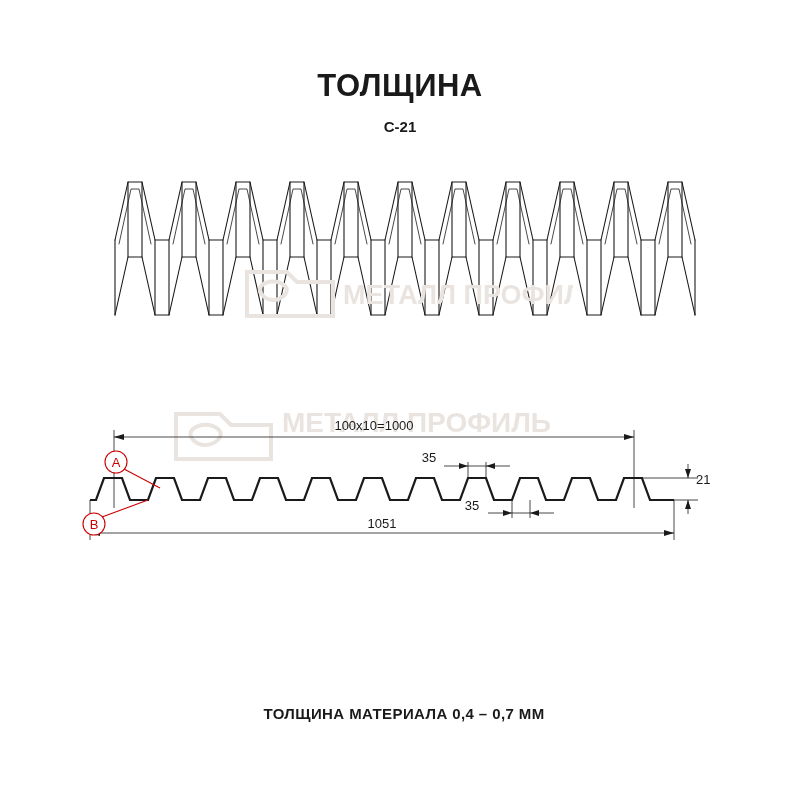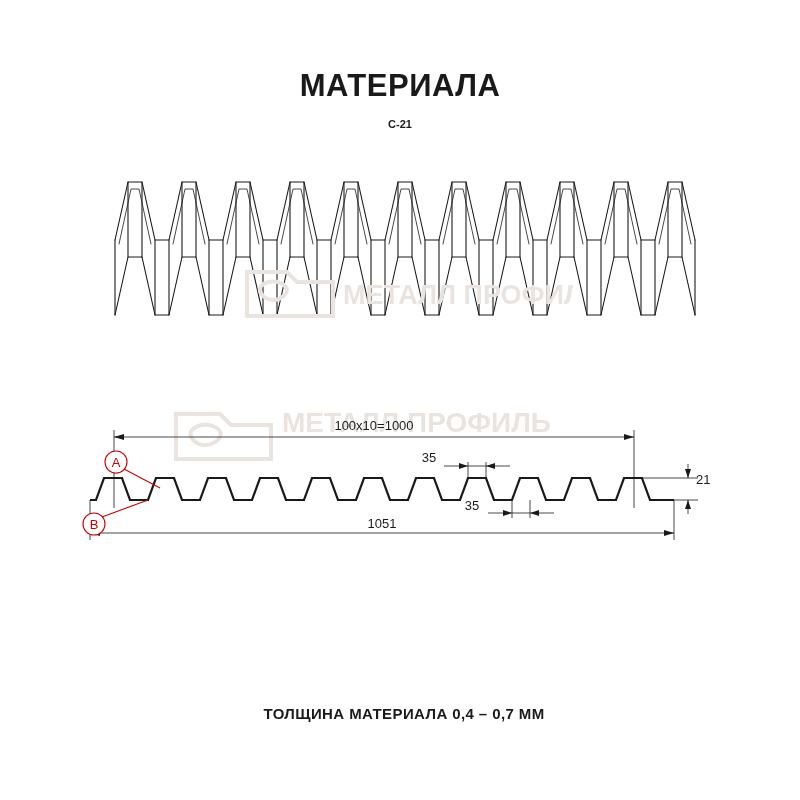--- a/index.html
+++ b/index.html
@@ -29,21 +29,21 @@
     font-size: 31px;
     font-weight: bold;
     letter-spacing: 0.5px;
   }
   .subtitle {
     position: absolute;
     top: 118px;
     left: 0;
     width: 800px;
     text-align: center;
-    font-size: 11px;
+    font-size: 15px;
     font-weight: bold;
   }
   .footer {
     position: absolute;
     top: 705px;
     left: 4px;
     width: 800px;
     text-align: center;
     font-size: 15px;
     font-weight: bold;
@@ -70,21 +70,21 @@
   .wm-1 { top: 258px; left: 243px; }
   .wm-2 { top: 388px; left: 170px; }
   svg { display: block; }
   text { font-family: "Liberation Sans", sans-serif; }
 </style>
 </head>
 <body>
 
 <div class="page">
 
-  <div class="title">МАТЕРИАЛА</div>
+  <div class="title">ТОЛЩИНА</div>
   <div class="subtitle">С-21</div>
 
   <div class="iso-wrap">
     <svg width="620" height="170" viewBox="0 0 620 170" fill="none" stroke="#1a1a1a" stroke-width="1.1" stroke-linejoin="round" stroke-linecap="round">
       <g>
 
         <path d="M20 80 L33 22 L47 22 L60 80 L74 80 L87 22 L101 22 L114 80 L128 80 L141 22 L155 22 L168 80 L182 80 L195 22 L209 22 L222 80 L236 80 L249 22 L263 22 L276 80 L290 80 L303 22 L317 22 L330 80 L344 80 L357 22 L371 22 L384 80 L398 80 L411 22 L425 22 L438 80 L452 80 L465 22 L479 22 L492 80 L506 80 L519 22 L533 22 L546 80 L560 80 L573 22 L587 22 L600 80"></path>
 
         <path d="M20 155 L33 97 L47 97 L60 155 L74 155 L87 97 L101 97 L114 155 L128 155 L141 97 L155 97 L168 155 L182 155 L195 97 L209 97 L222 155 L236 155 L249 97 L263 97 L276 155 L290 155 L303 97 L317 97 L330 155 L344 155 L357 97 L371 97 L384 155 L398 155 L411 97 L425 97 L438 155 L452 155 L465 97 L479 97 L492 155 L506 155 L519 97 L533 97 L546 155 L560 155 L573 97 L587 97 L600 155"></path>
 

